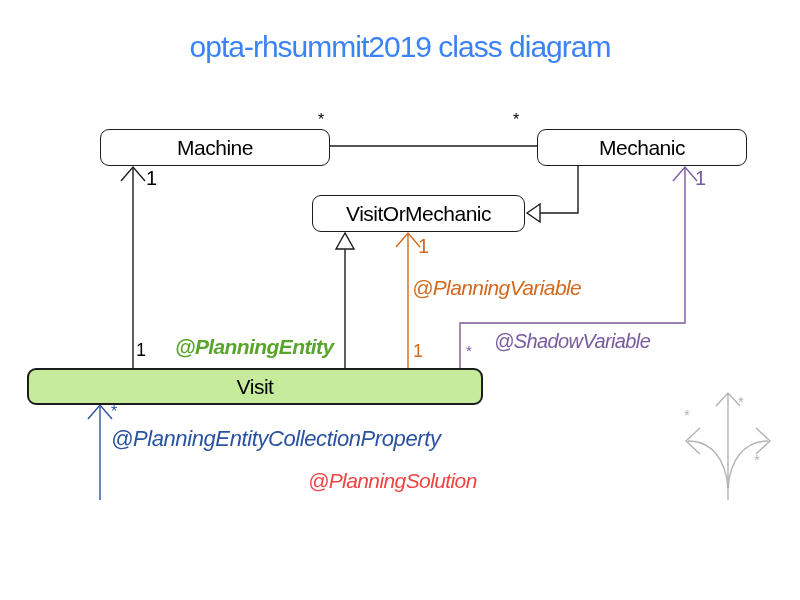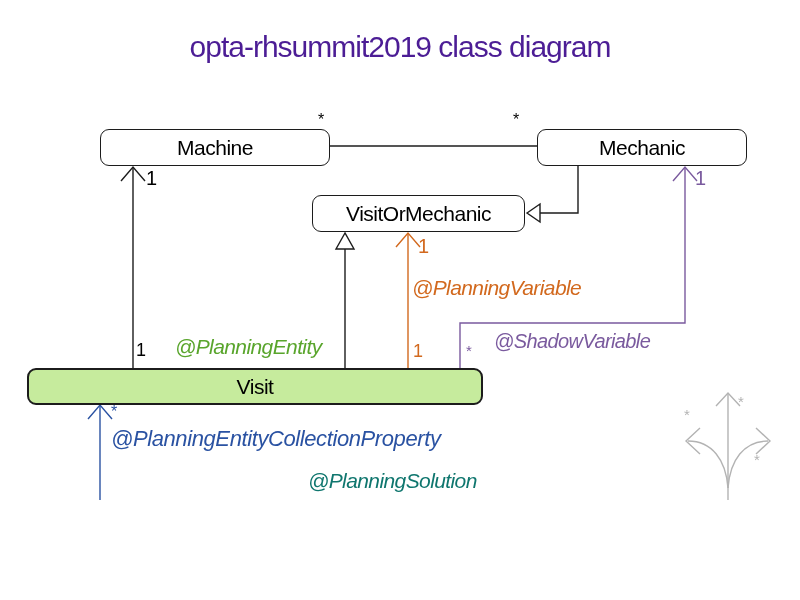--- a/index.html
+++ b/index.html
@@ -2,41 +2,41 @@
 <html><head>
 <meta charset="utf-8">
 <style>
   html,body{margin:0;padding:0;background:#ffffff;}
   .stage{
     position:relative;width:800px;height:600px;background:#ffffff;overflow:hidden;
     font-family:"Liberation Sans", sans-serif;color:#111;
   }
   .title{
     position:absolute;left:0;top:30px;width:800px;text-align:center;
-    font-size:30px;letter-spacing:-1px;color:#4c1d95;
+    font-size:30px;letter-spacing:-1px;color:#3b82f6;
   }
   svg.links{position:absolute;left:0;top:0;width:800px;height:600px;}
   .uml-box{
     position:absolute;box-sizing:border-box;background:#ffffff;
     border:1.6px solid #1c1c1c;border-radius:9px;
     display:flex;align-items:center;justify-content:center;
     font-size:21px;letter-spacing:-0.5px;color:#000;
   }
   .box-machine{left:100px;top:129px;width:230px;height:37px;}
   .box-mechanic{left:537px;top:129px;width:210px;height:37px;}
   .box-vom{left:312px;top:195px;width:213px;height:37px;}
   .box-visit{left:27px;top:368px;width:456px;height:37px;background:#c6eb9d;border-width:2px;}
   .box-solution{left:7px;top:500px;width:783px;height:38px;background:#f8eda2;border-width:2px;}
   .mult{position:absolute;font-size:18px;letter-spacing:-0.5px;color:#000;line-height:1;}
   .ann{position:absolute;font-style:italic;font-size:21px;letter-spacing:-0.6px;line-height:1;white-space:nowrap;}
-  .c-green{color:#59a52c;}
+  .c-green{color:#59a52c;font-weight:bold;}
   .c-orange{color:#d2691e;}
   .c-purple{color:#7a5a9e;}
   .c-blue{color:#2a52a2;}
-  .c-gold{color:#0f766e;}
+  .c-gold{color:#ef4444;}
   .c-gray{color:#b3b3b3;}
   .m-assoc-l{left:318px;top:112px;font-size:16px;}
   .m-assoc-r{left:513px;top:112px;font-size:16px;}
   .m-machine-1{left:146px;top:168px;font-size:20px;}
   .m-visit-1{left:136px;top:341px;}
   .m-pv-1-top{left:418px;top:236px;font-size:20px;}
   .m-pv-1-bot{left:413px;top:342px;}
   .m-sv-star{left:466px;top:343px;font-size:15px;}
   .m-sv-1{left:695px;top:168px;font-size:20px;}
   .m-coll-star{left:111px;top:404px;font-size:16px;}

